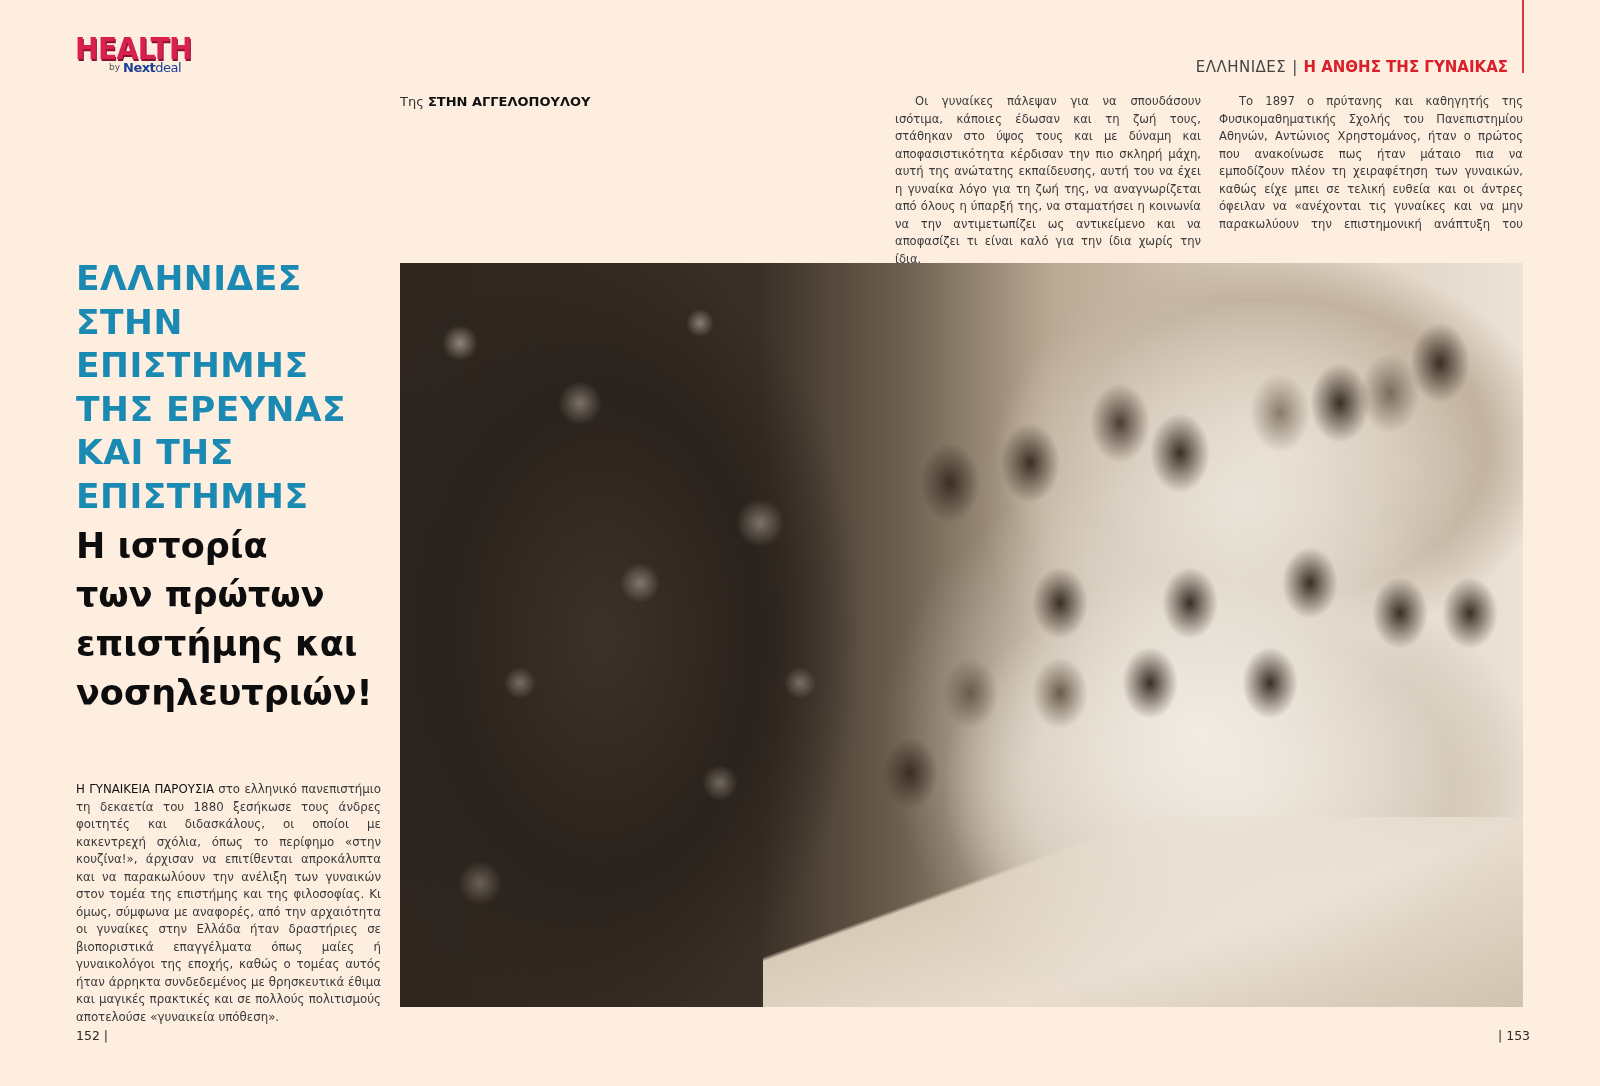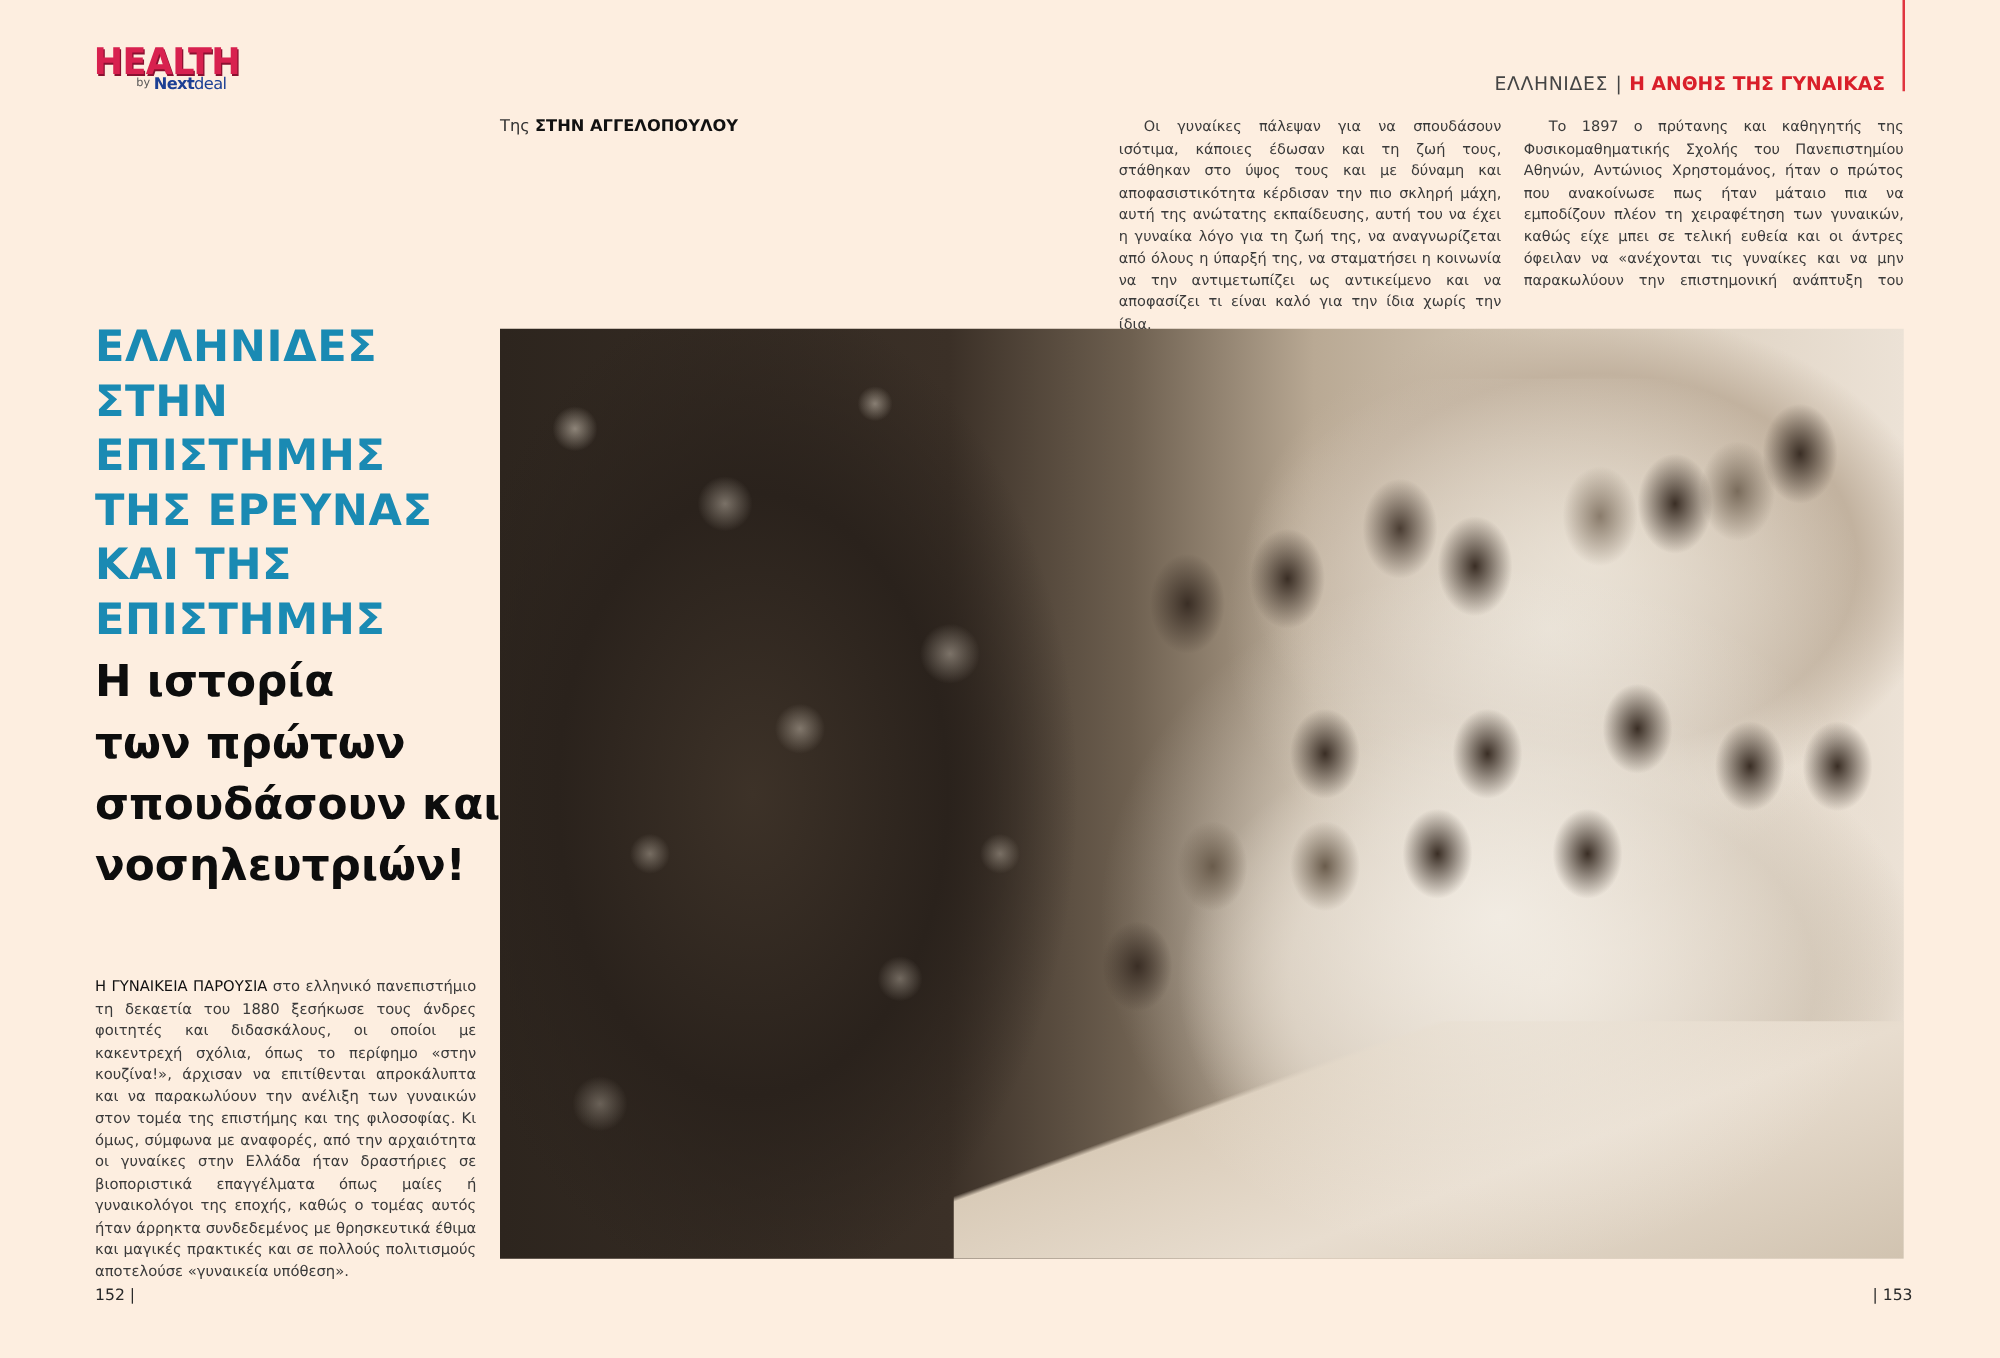--- a/index.html
+++ b/index.html
@@ -151,21 +151,21 @@
   <div>ΣΤΗΝ</div>
   <div>ΕΠΙΣΤΗΜΗΣ</div>
   <div>ΤΗΣ ΕΡΕΥΝΑΣ</div>
   <div>ΚΑΙ ΤΗΣ</div>
   <div>ΕΠΙΣΤΗΜΗΣ</div>
 </h1>
 
 <h2 class="abs subhead" style="margin:0;">
   <div>Η ιστορία</div>
   <div>των πρώτων</div>
-  <div>σπουδάσουν και</div>
+  <div>επιστήμης και</div>
   <div>νοσηλευτριών!</div>
 </h2>
 
 <p class="abs body-text" style="margin:0;"><b>Η ΓΥΝΑΙΚΕΙΑ ΠΑΡΟΥΣΙΑ</b><span> στο ελληνικό πανεπιστήμιο τη δεκαετία του 1880 ξεσήκωσε τους άνδρες φοιτητές και διδασκάλους, οι οποίοι με κακεντρεχή σχόλια, όπως το περίφημο «στην κουζίνα!», άρχισαν να επιτίθενται απροκάλυπτα και να παρακωλύουν την ανέλιξη των γυναικών στον τομέα της επιστήμης και της φιλοσοφίας. Κι όμως, σύμφωνα με αναφορές, από την αρχαιότητα οι γυναίκες στην Ελλάδα ήταν δραστήριες σε βιοποριστικά επαγγέλματα όπως μαίες ή γυναικολόγοι της εποχής, καθώς ο τομέας αυτός ήταν άρρηκτα συνδεδεμένος με θρησκευτικά έθιμα και μαγικές πρακτικές και σε πολλούς πολιτισμούς αποτελούσε «γυναικεία υπόθεση».</span></p>
 
 <div class="abs photo" role="img" aria-label="Sepia group photograph of doctors and nurses in white coats on hospital steps beside climbing ivy">
   <div class="leaves"></div>
   <div class="stairs"></div>
   <div class="group"></div>
 </div>

